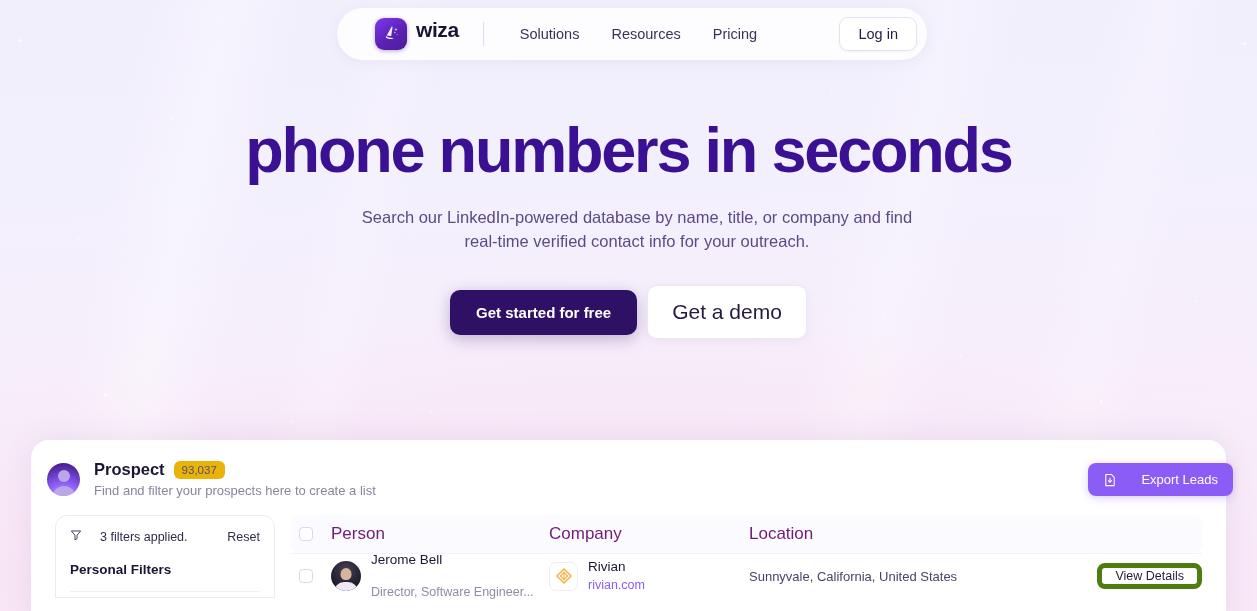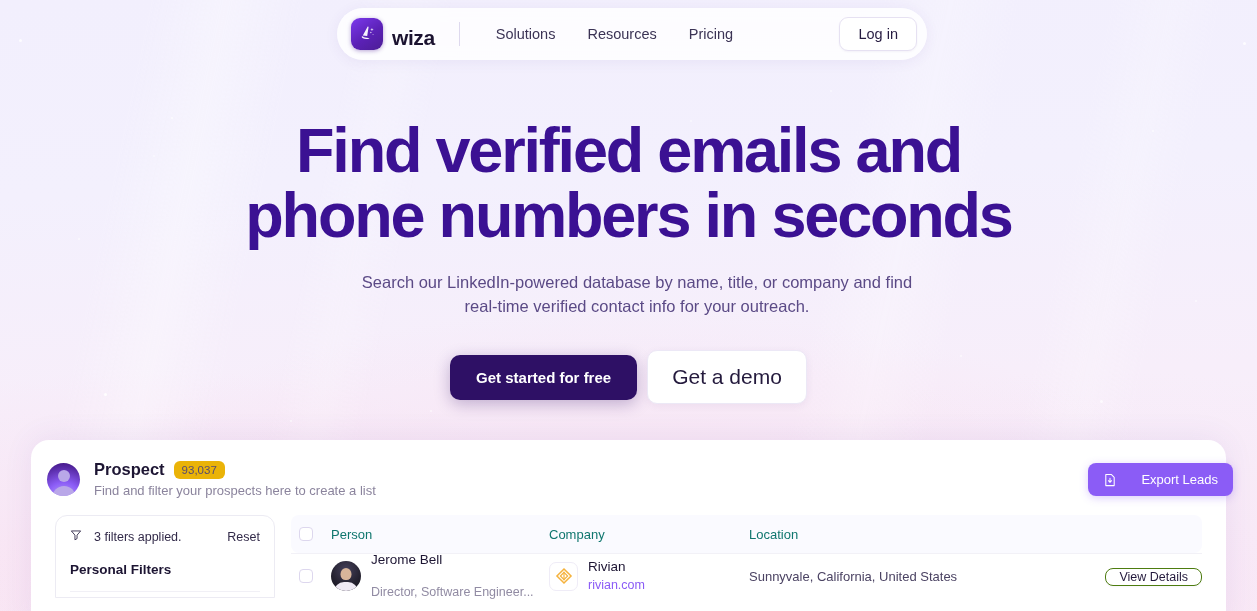--- a/index.html
+++ b/index.html
@@ -53,21 +53,21 @@
     width: 590px;
     height: 52px;
     background: rgba(255,255,255,0.82);
     border-radius: 26px;
     display: flex;
     align-items: center;
     padding: 0 10px 0 14px;
     box-shadow: 0 2px 14px rgba(90,60,160,0.07);
     backdrop-filter: blur(6px);
   }
-  .brand { display: flex; align-items: flex-end; gap: 9px; }
+  .brand { display: flex; align-items: flex-start; gap: 9px; margin-left: 24px; }
   .logo-mark {
     width: 32px; height: 32px; border-radius: 9px;
     background: linear-gradient(145deg, #7c3aed 0%, #5b21b6 55%, #4c1d95 100%);
     display: flex; align-items: center; justify-content: center;
     position: relative; overflow: hidden;
     box-shadow: 0 1px 4px rgba(76,29,149,.4);
   }
   .logo-mark svg { display: block; }
   .brand-name {
     font-size: 21px; font-weight: 700; color: #1b1330; letter-spacing: -0.4px;
@@ -194,21 +194,21 @@
     width: 220px; flex: none;
     background: #ffffff;
     border: 1px solid #ecebf3;
     border-radius: 12px 12px 0 0;
     height: 83px;
     padding: 13px 14px 0 14px;
     overflow: hidden;
   }
   .filters-top { display: flex; align-items: center; }
   .filters-applied {
-    display: flex; align-items: center; gap: 12px;
+    display: flex; align-items: center; gap: 18px;
     font-size: 12.5px; color: #322a49;
   }
   .reset-link {
     margin-left: auto; font-size: 12.5px; color: #322a49;
     font-weight: 500; cursor: pointer;
   }
   .filters-section-title {
     margin-top: 18px; font-size: 13.5px; font-weight: 700; color: #1d1533;
   }
   .filters-stub { margin-top: 14px; height: 1px; background: #f1f0f6; }
@@ -234,21 +234,21 @@
   .cbox {
     width: 14px; height: 14px; flex: none;
     border: 1px solid #ddd7ee; border-radius: 4px; background: #fff;
     cursor: pointer; margin-right: 18px;
   }
   .col-person  { width: 218px; flex: none; display: flex; align-items: center; }
   .col-company { width: 200px; flex: none; display: flex; align-items: center; }
   .col-location{ flex: 1; min-width: 0; }
   .col-action  { width: 110px; flex: none; text-align: right; }
 
-  .th { font-size: 13px; color: #0f766e; }
+  .th { font-size: 17px; color: #701a75; }
 
   .person-avatar {
     width: 30px; height: 30px; border-radius: 50%; flex: none;
     background: radial-gradient(circle at 50% 30%, #45405a 0%, #23202e 60%, #15131c 100%);
     position: relative; overflow: hidden; margin-right: 10px;
   }
   .person-avatar .face {
     position: absolute; left: 50%; top: 7px; transform: translateX(-50%);
     width: 11px; height: 12px; border-radius: 50% 50% 45% 45%; background: #d8b59a;
   }
@@ -266,21 +266,21 @@
     width: 29px; height: 29px; border-radius: 7px; flex: none;
     background: #ffffff; border: 1px solid #efecf7;
     display: flex; align-items: center; justify-content: center;
     margin-right: 10px;
   }
   .company-name { font-size: 13.5px; color: #1d1533; font-weight: 500; line-height: 16px; }
   .company-url { font-size: 12.5px; color: #8b5cf6; line-height: 16px; margin-top: 2px; cursor: pointer; }
   .location-text { font-size: 13px; color: #4b4363; }
 
   .view-details {
-    background: #ffffff; border: 1px solid #4d7c0f; border-radius: 8px;
+    background: #ffffff; border: 5px solid #4d7c0f; border-radius: 8px;
     font-size: 12.5px; color: #241a3d; padding: 1px 13px;
     cursor: pointer; font-family: inherit;
     box-shadow: 0 1px 2px rgba(60,40,110,.04);
   }
 </style>
 </head>
 <body>
 
 <div id="page">
 
@@ -324,21 +324,20 @@
       <div class="nav-link">Solutions</div>
       <div class="nav-link">Resources</div>
       <div class="nav-link">Pricing</div>
     </div>
 
     <button class="login-btn">Log in</button>
   </div>
 
   <div class="hero">
     <h1>
-      <span>Find verified emails and</span>
       <span class="l2">phone numbers in seconds</span>
     </h1>
     <p>
       <span>Search our LinkedIn-powered database by name, title, or company and find</span><br>
       <span>real-time verified contact info for your outreach.</span>
     </p>
     <div class="cta-row">
       <button class="btn-primary">Get started for free</button>
       <button class="btn-secondary">Get a demo</button>
     </div>

